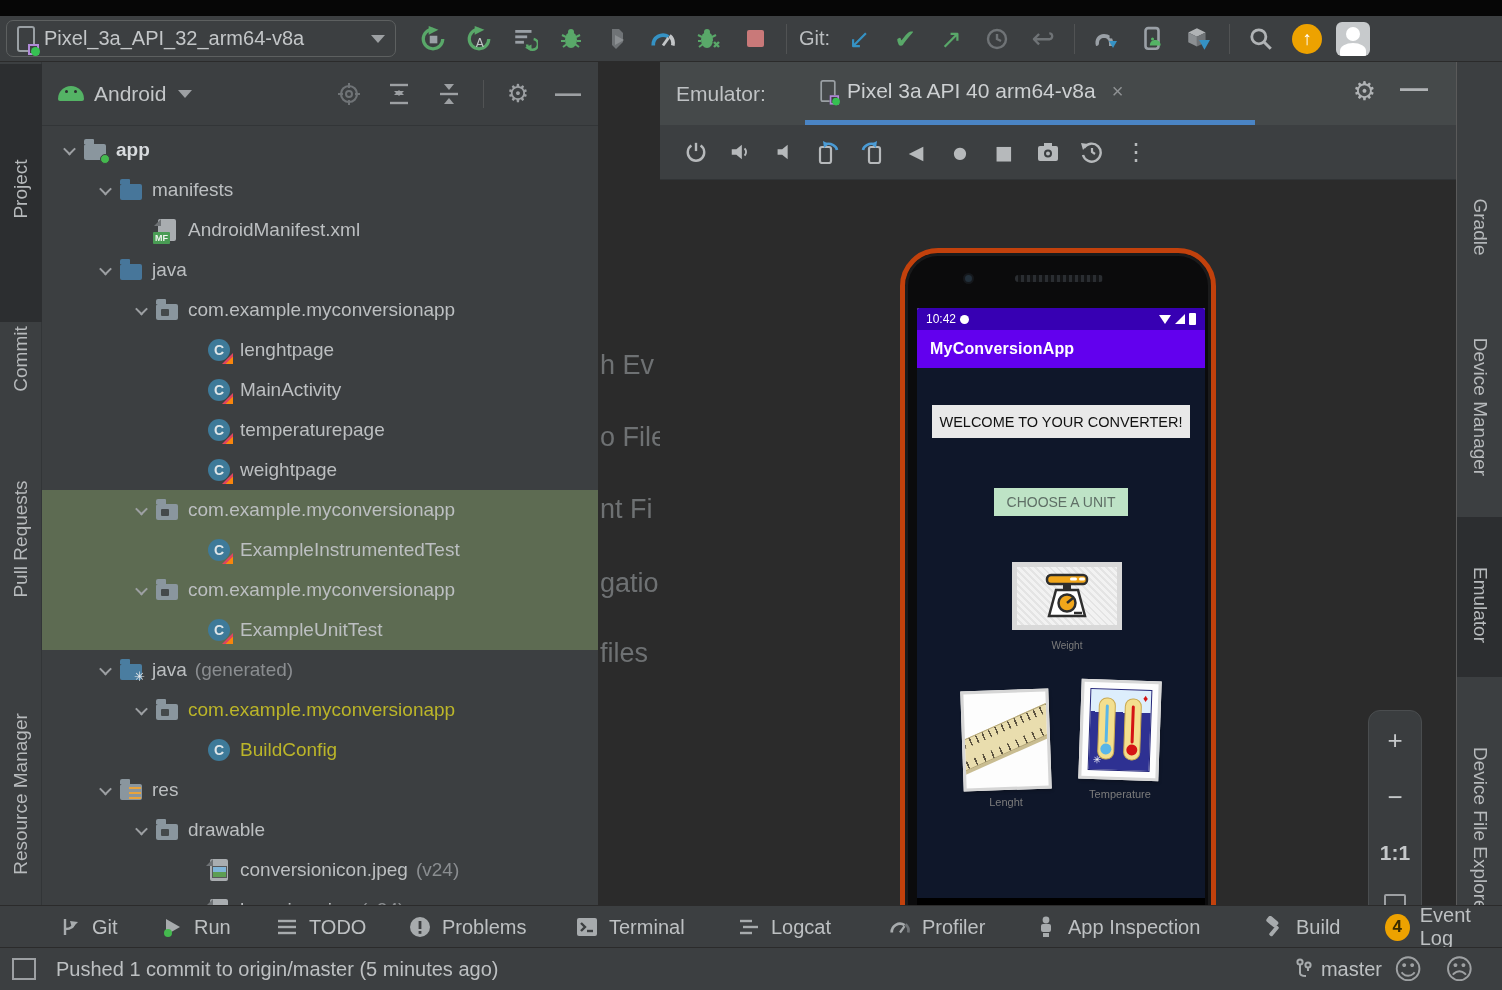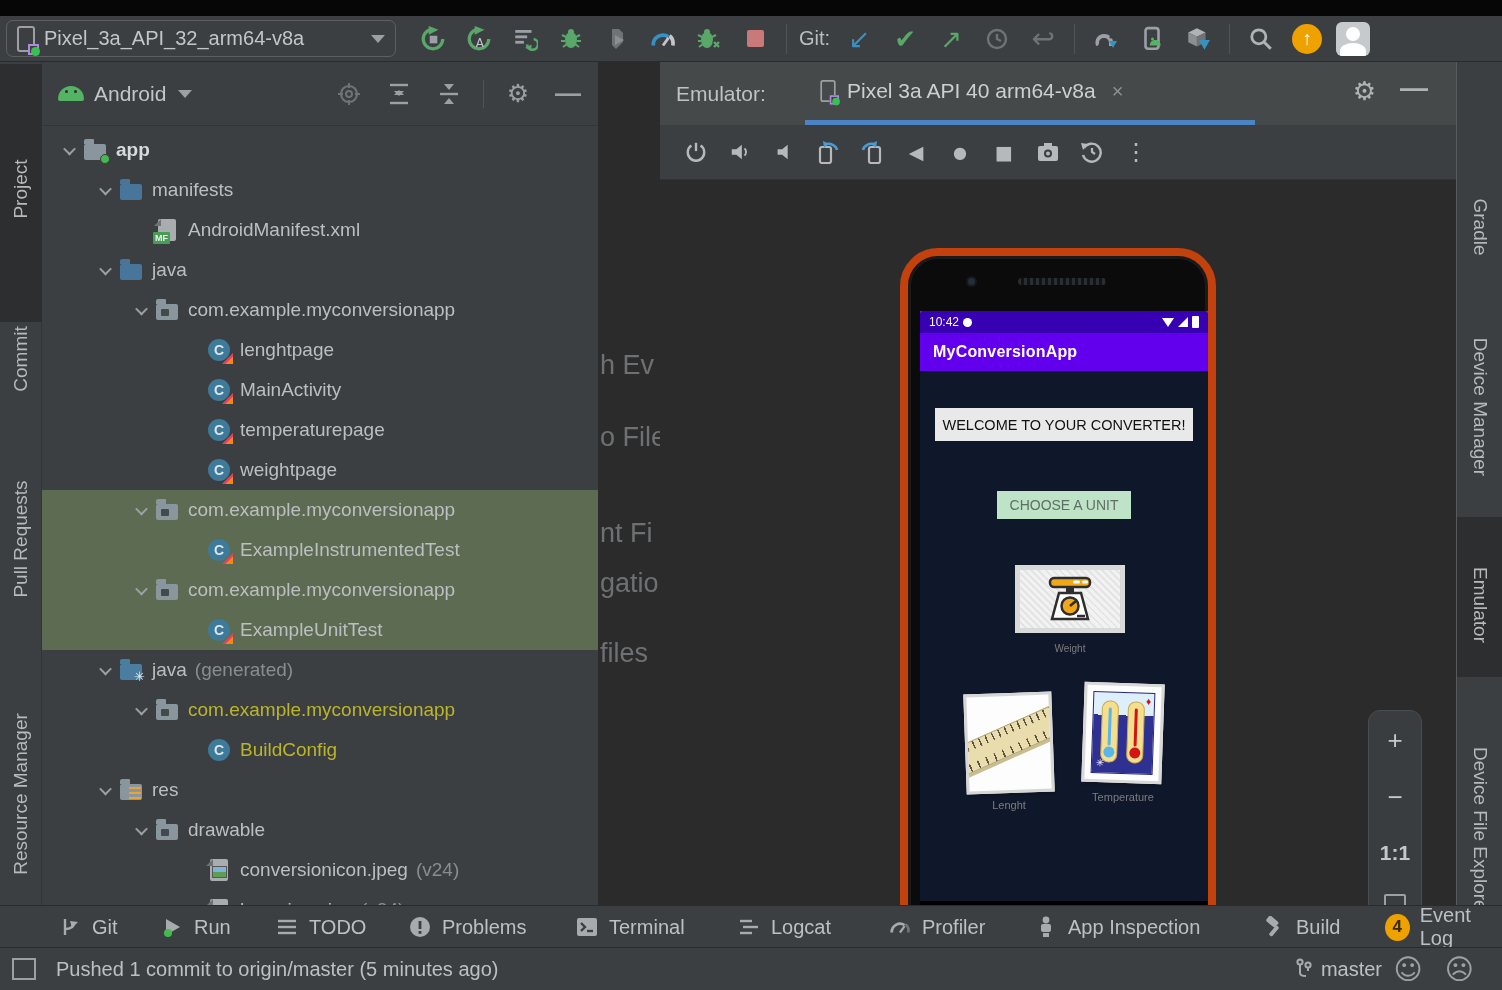--- a/index.html
+++ b/index.html
@@ -112,21 +112,21 @@
   #emu-gear { position:absolute; right:80px; top:14px; color:#b0b3b5; font-size:26px; }
   #emu-min { position:absolute; right:28px; top:10px; color:#b0b3b5; font-size:28px; font-weight:bold; }
   #emu-toolbar { position:absolute; left:0; top:63px; width:796px; height:55px; background:#3c3f41;
     border-bottom:1px solid #313436; display:flex; align-items:center; padding-left:14px; }
   .emu-ico { width:44px; height:40px; display:flex; align-items:center; justify-content:center;
     color:#b6b9bb; font-size:19px; }
   #emu-canvas { position:absolute; left:0; top:118px; width:796px; height:725px; }
 
   
   #phone { position:absolute; left:240px; top:68px; width:316px; height:706px; background:#0b0b0c;
-    border:8px solid #c2410c; border-radius:38px; box-shadow:inset 0 0 0 3px #1a1a1b; }
+    border:5px solid #c2410c; border-radius:38px; box-shadow:inset 0 0 0 3px #1a1a1b; }
   #cam { position:absolute; left:58px; top:20px; width:11px; height:11px; border-radius:50%;
     background:#222f3a; border:2px solid #15181c; }
   #speaker { position:absolute; left:110px; top:22px; width:88px; height:7px; border-radius:4px;
     background:repeating-linear-gradient(90deg,#2a2d31 0 3px,#121315 3px 6px); }
   #screen { position:absolute; left:12px; top:55px; width:288px; height:612px; background:#fff;
     border-radius:2px; overflow:hidden; }
   #p-status { height:22px; background:#3700B3; color:#fff; font-size:12px; display:flex;
     align-items:center; padding:0 9px; gap:4px; }
   #p-status .spacer { flex:1; }
   .st-wifi { width:0; height:0; border-left:6px solid transparent; border-right:6px solid transparent;
@@ -594,21 +594,21 @@
           </span>
         <span class="tlab">homeicon.jpg</span>
         <span class="tsuf">(v24)</span>
       </div>
     </div>
   </div>
 
   <div class="abs" id="editor-strip">
     <span class="ehint" style="top:288px;">h Ev</span>
     <span class="ehint" style="top:360px;">o File</span>
-    <span class="ehint" style="top:432px;margin-top:24px;">nt Fi</span>
+    <span class="ehint" style="top:432px;">nt Fi</span>
     <span class="ehint" style="top:506px;">gatio</span>
     <span class="ehint" style="top:576px;">files</span>
   </div>
 
   <div class="abs" id="emulator-panel">
     <div id="emu-header">
       <span id="emu-label">Emulator:</span>
       <div id="emu-tab">
         <span class="phone-glyph" style="transform:scale(.85);">
             <span class="psq"></span>

